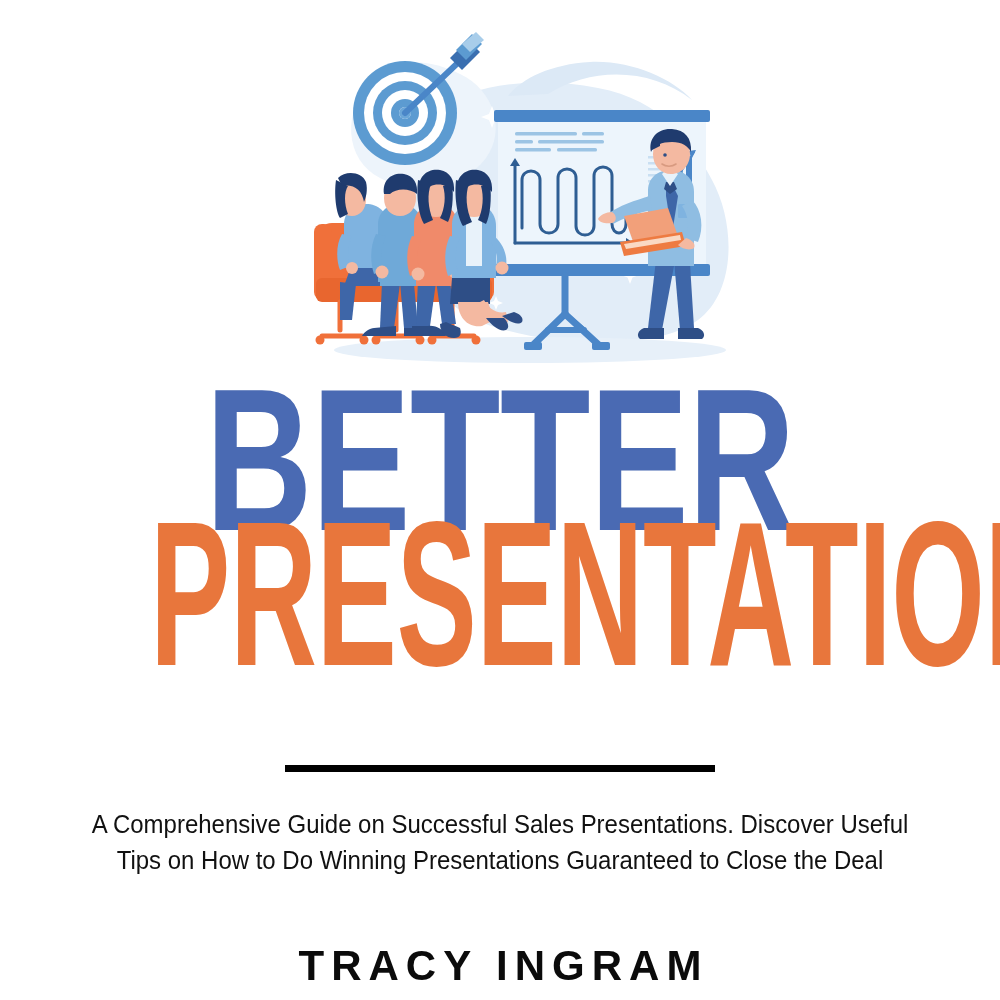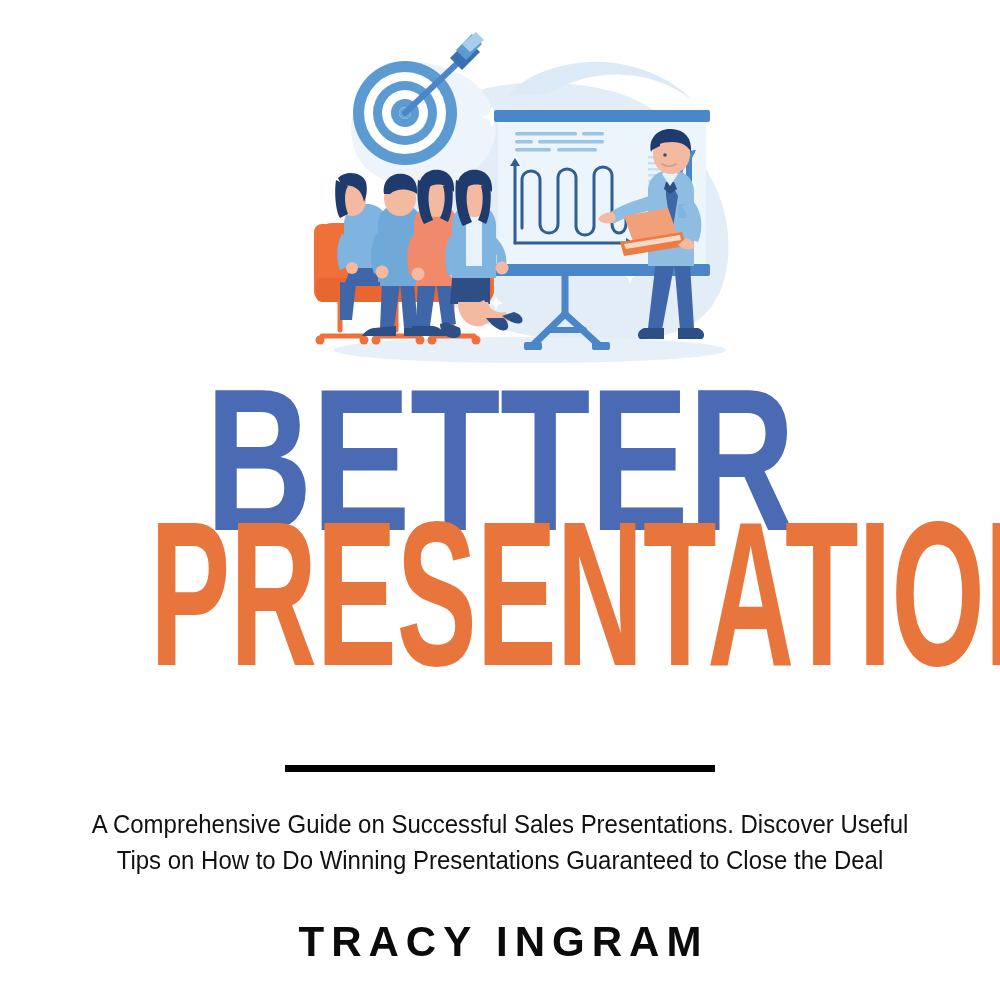--- a/index.html
+++ b/index.html
@@ -72,21 +72,21 @@
     line-height:1.42;
     font-weight:400;
     transform:scaleX(0.94);
     transform-origin:center center;
   }
   .subtitle-line{display:block;white-space:nowrap;}
 
   
   .author{
     position:absolute;
-    left:0;right:0;top:918px;
+    left:0;right:0;top:942px;
     text-align:center;
     color:#0b0b0b;
     font-family:"Liberation Sans", sans-serif;
     font-weight:700;
     font-size:42px;
     letter-spacing:7px;
     text-indent:7px;
     white-space:nowrap;
   }
 </style>

